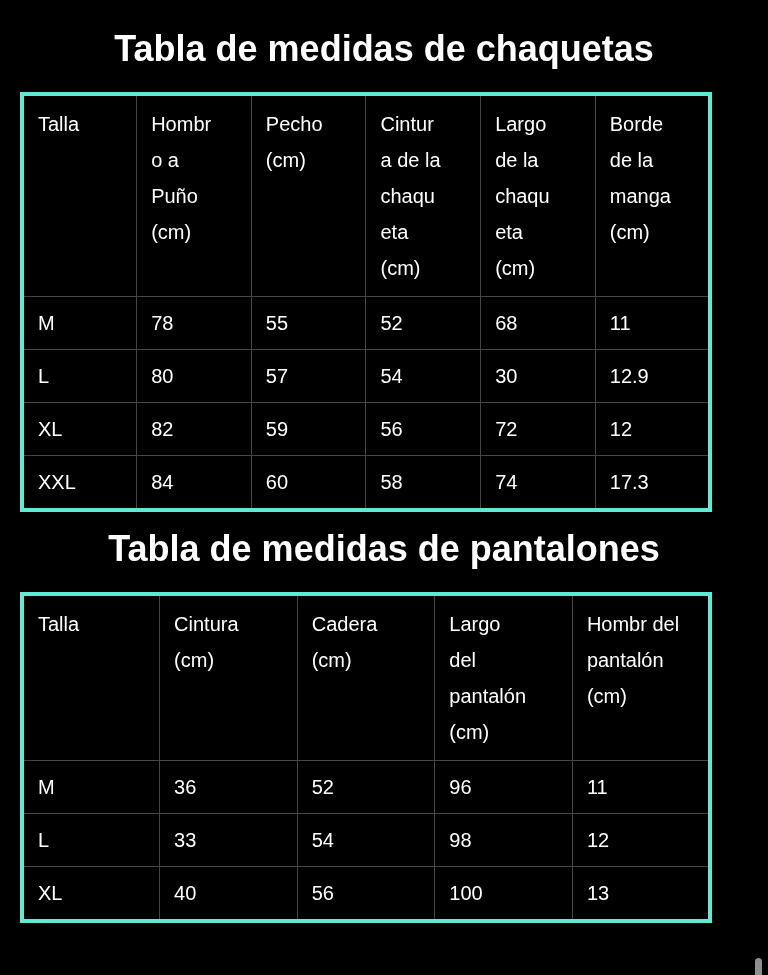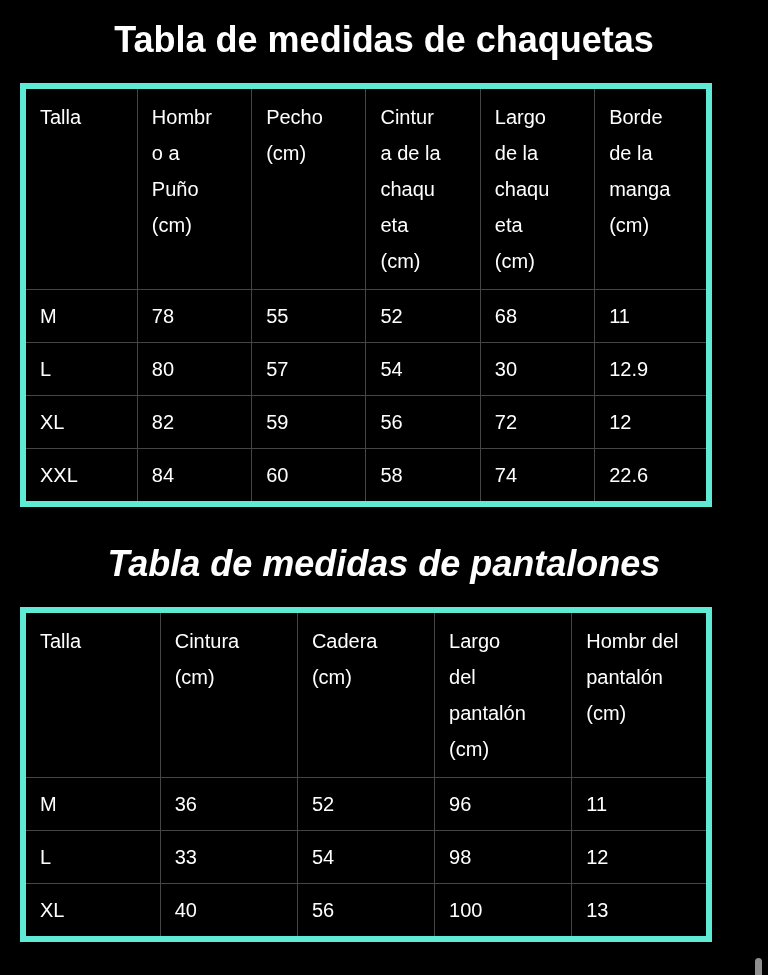--- a/index.html
+++ b/index.html
@@ -16,33 +16,32 @@
     color: #ffffff;
     -webkit-font-smoothing: antialiased;
   }
   .section-title {
     font-size: 36px;
     font-weight: 700;
     line-height: 1.2;
     text-align: center;
     color: #ffffff;
     margin: 0;
-    padding-top: 18px;
+    padding-top: 27px;
   }
   .title-2 {
-    padding-top: 35px;
-    font-style: italic;
+    padding-top: 15px;
   }
   table.size-table {
     border-collapse: collapse;
     table-layout: fixed;
     width: 692px;
     margin-left: 20px;
     margin-top: 22px;
-    border: 6px solid #5eead4;
+    border: 4px solid #5eead4;
   }
   table.size-table td {
     border: 1px solid #454545;
     font-size: 20px;
     line-height: 36px;
     font-weight: 400;
     color: #ffffff;
     vertical-align: top;
     white-space: pre-line;
     overflow: hidden;
@@ -116,21 +115,21 @@
       <td class="cell">56</td>
       <td class="cell">72</td>
       <td class="cell">12</td>
     </tr>
     <tr>
       <td class="cell">XXL</td>
       <td class="cell">84</td>
       <td class="cell">60</td>
       <td class="cell">58</td>
       <td class="cell">74</td>
-      <td class="cell">22.6</td>
+      <td class="cell">17.3</td>
     </tr>
   </tbody>
 </table>
 
 <h1 class="section-title title-2">Tabla de medidas de pantalones</h1>
 
 <table class="size-table">
   <tbody>
     <tr>
       <td class="hdr">Talla</td>

